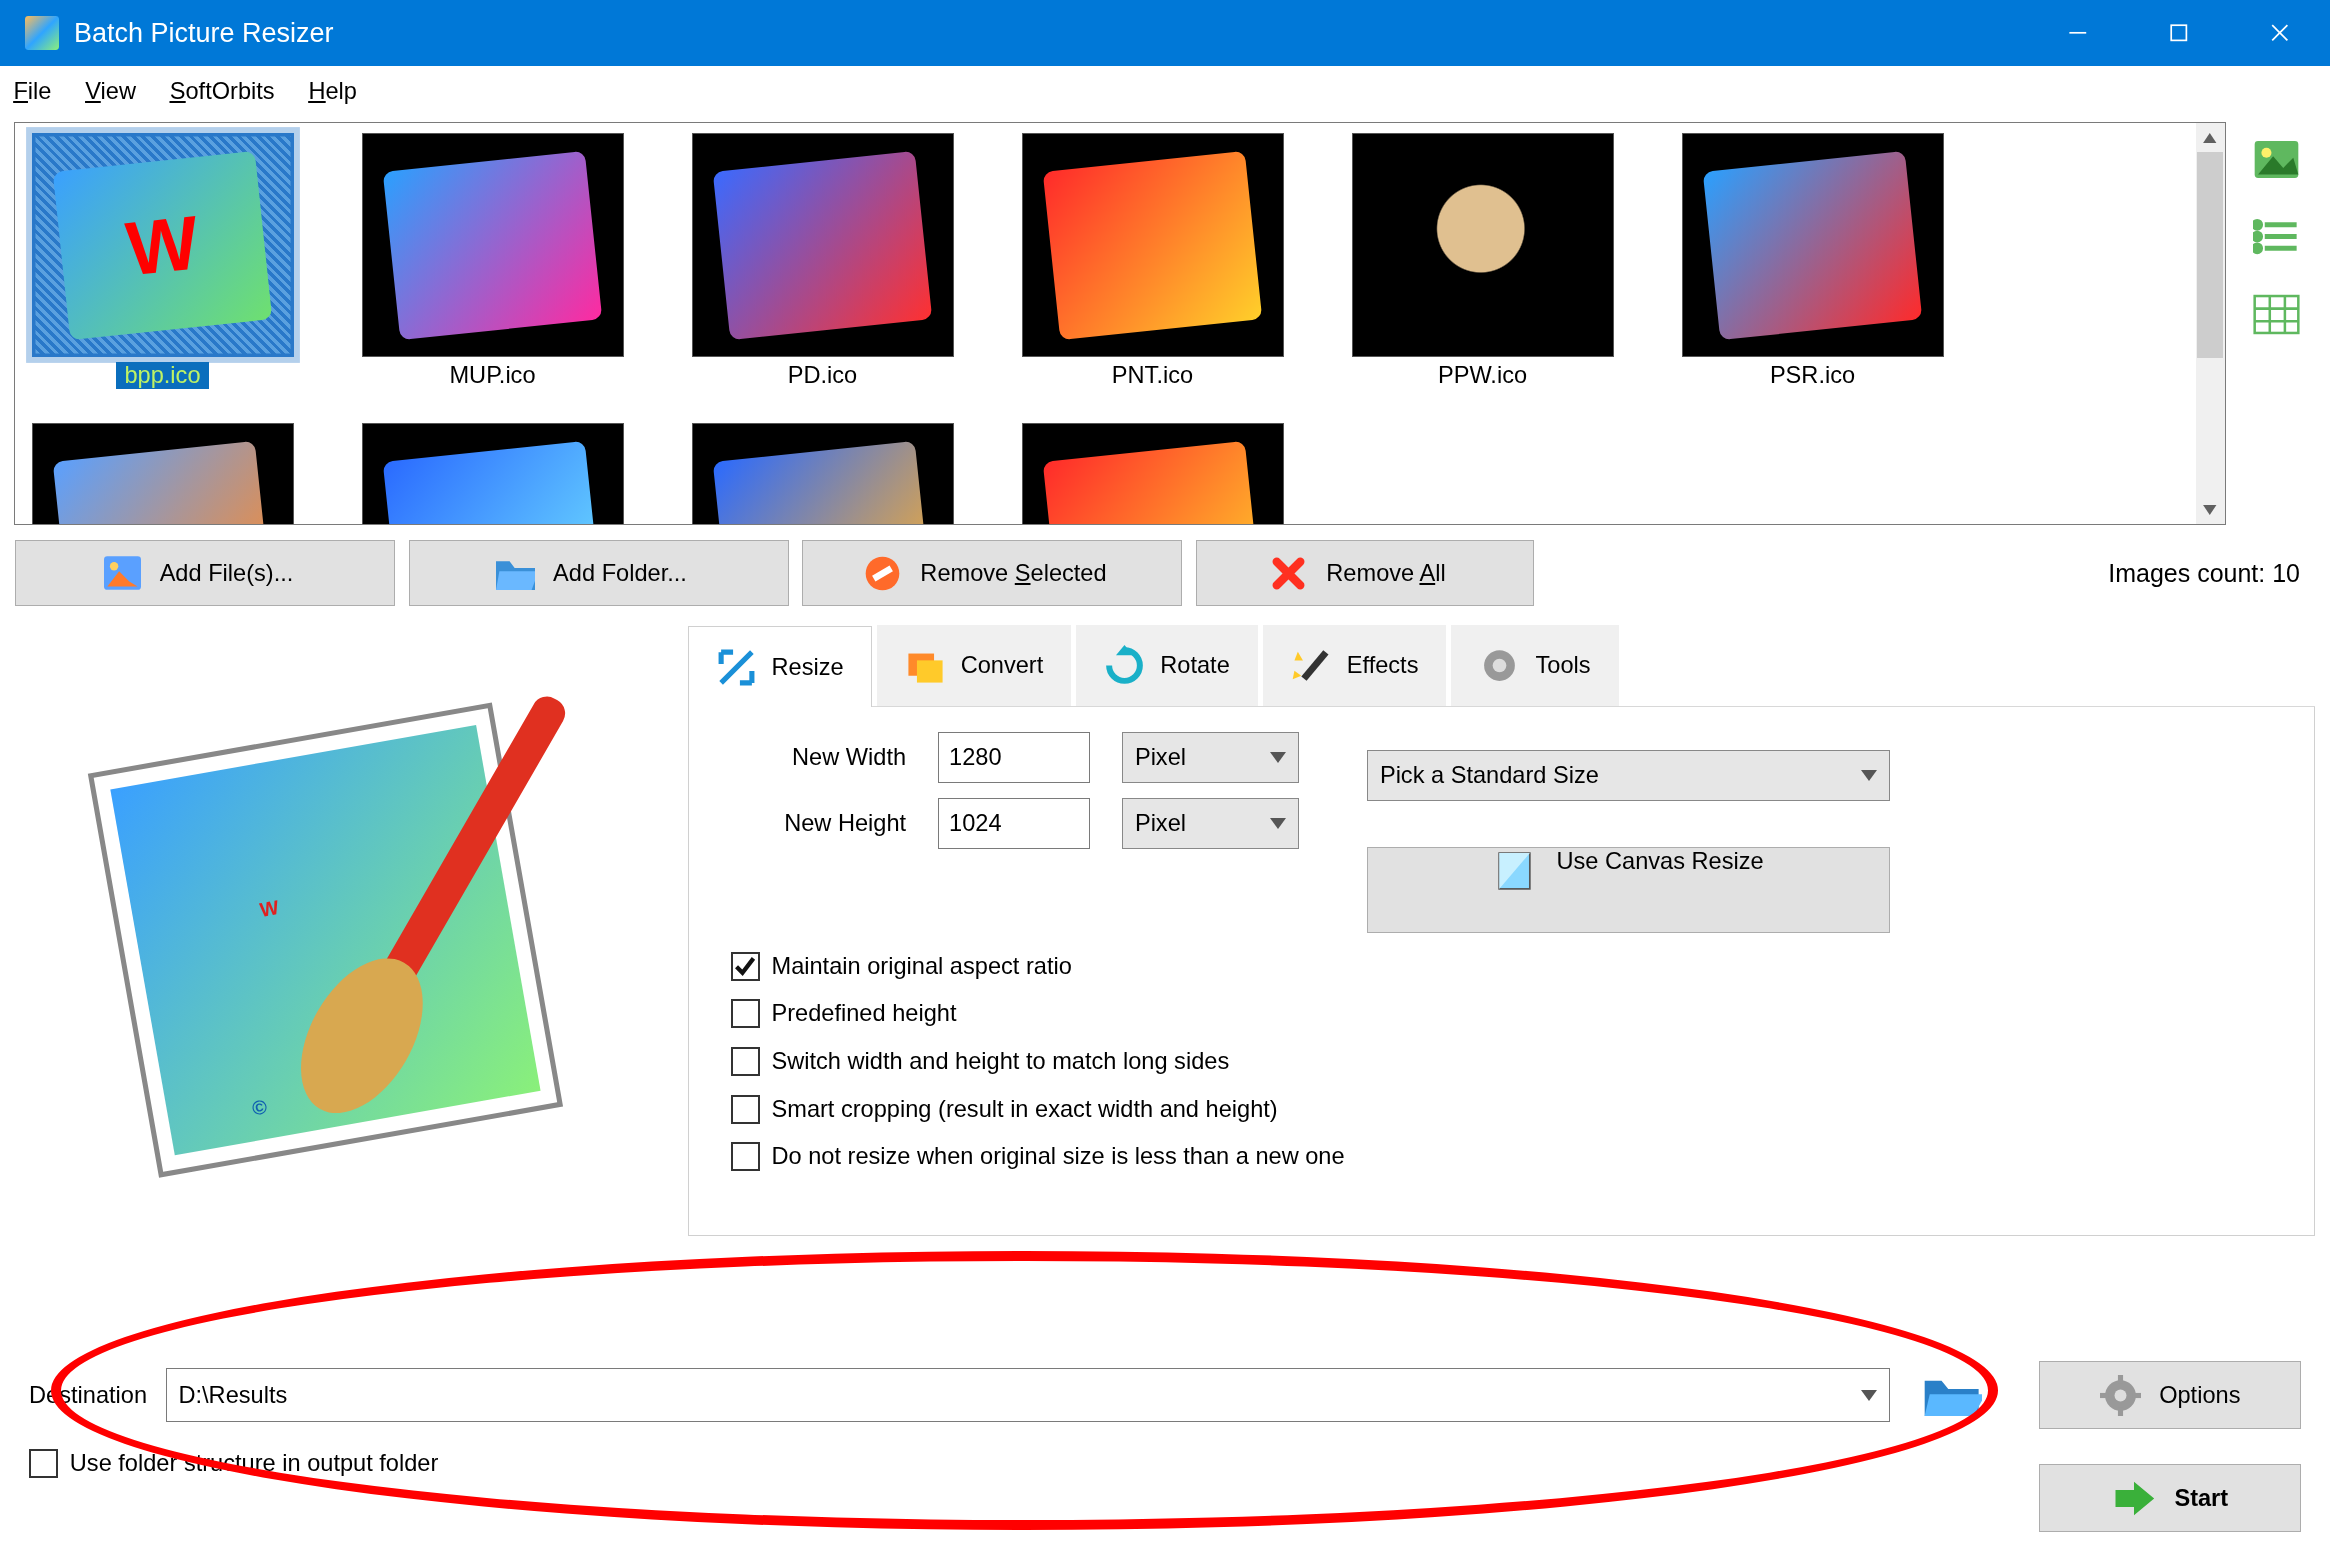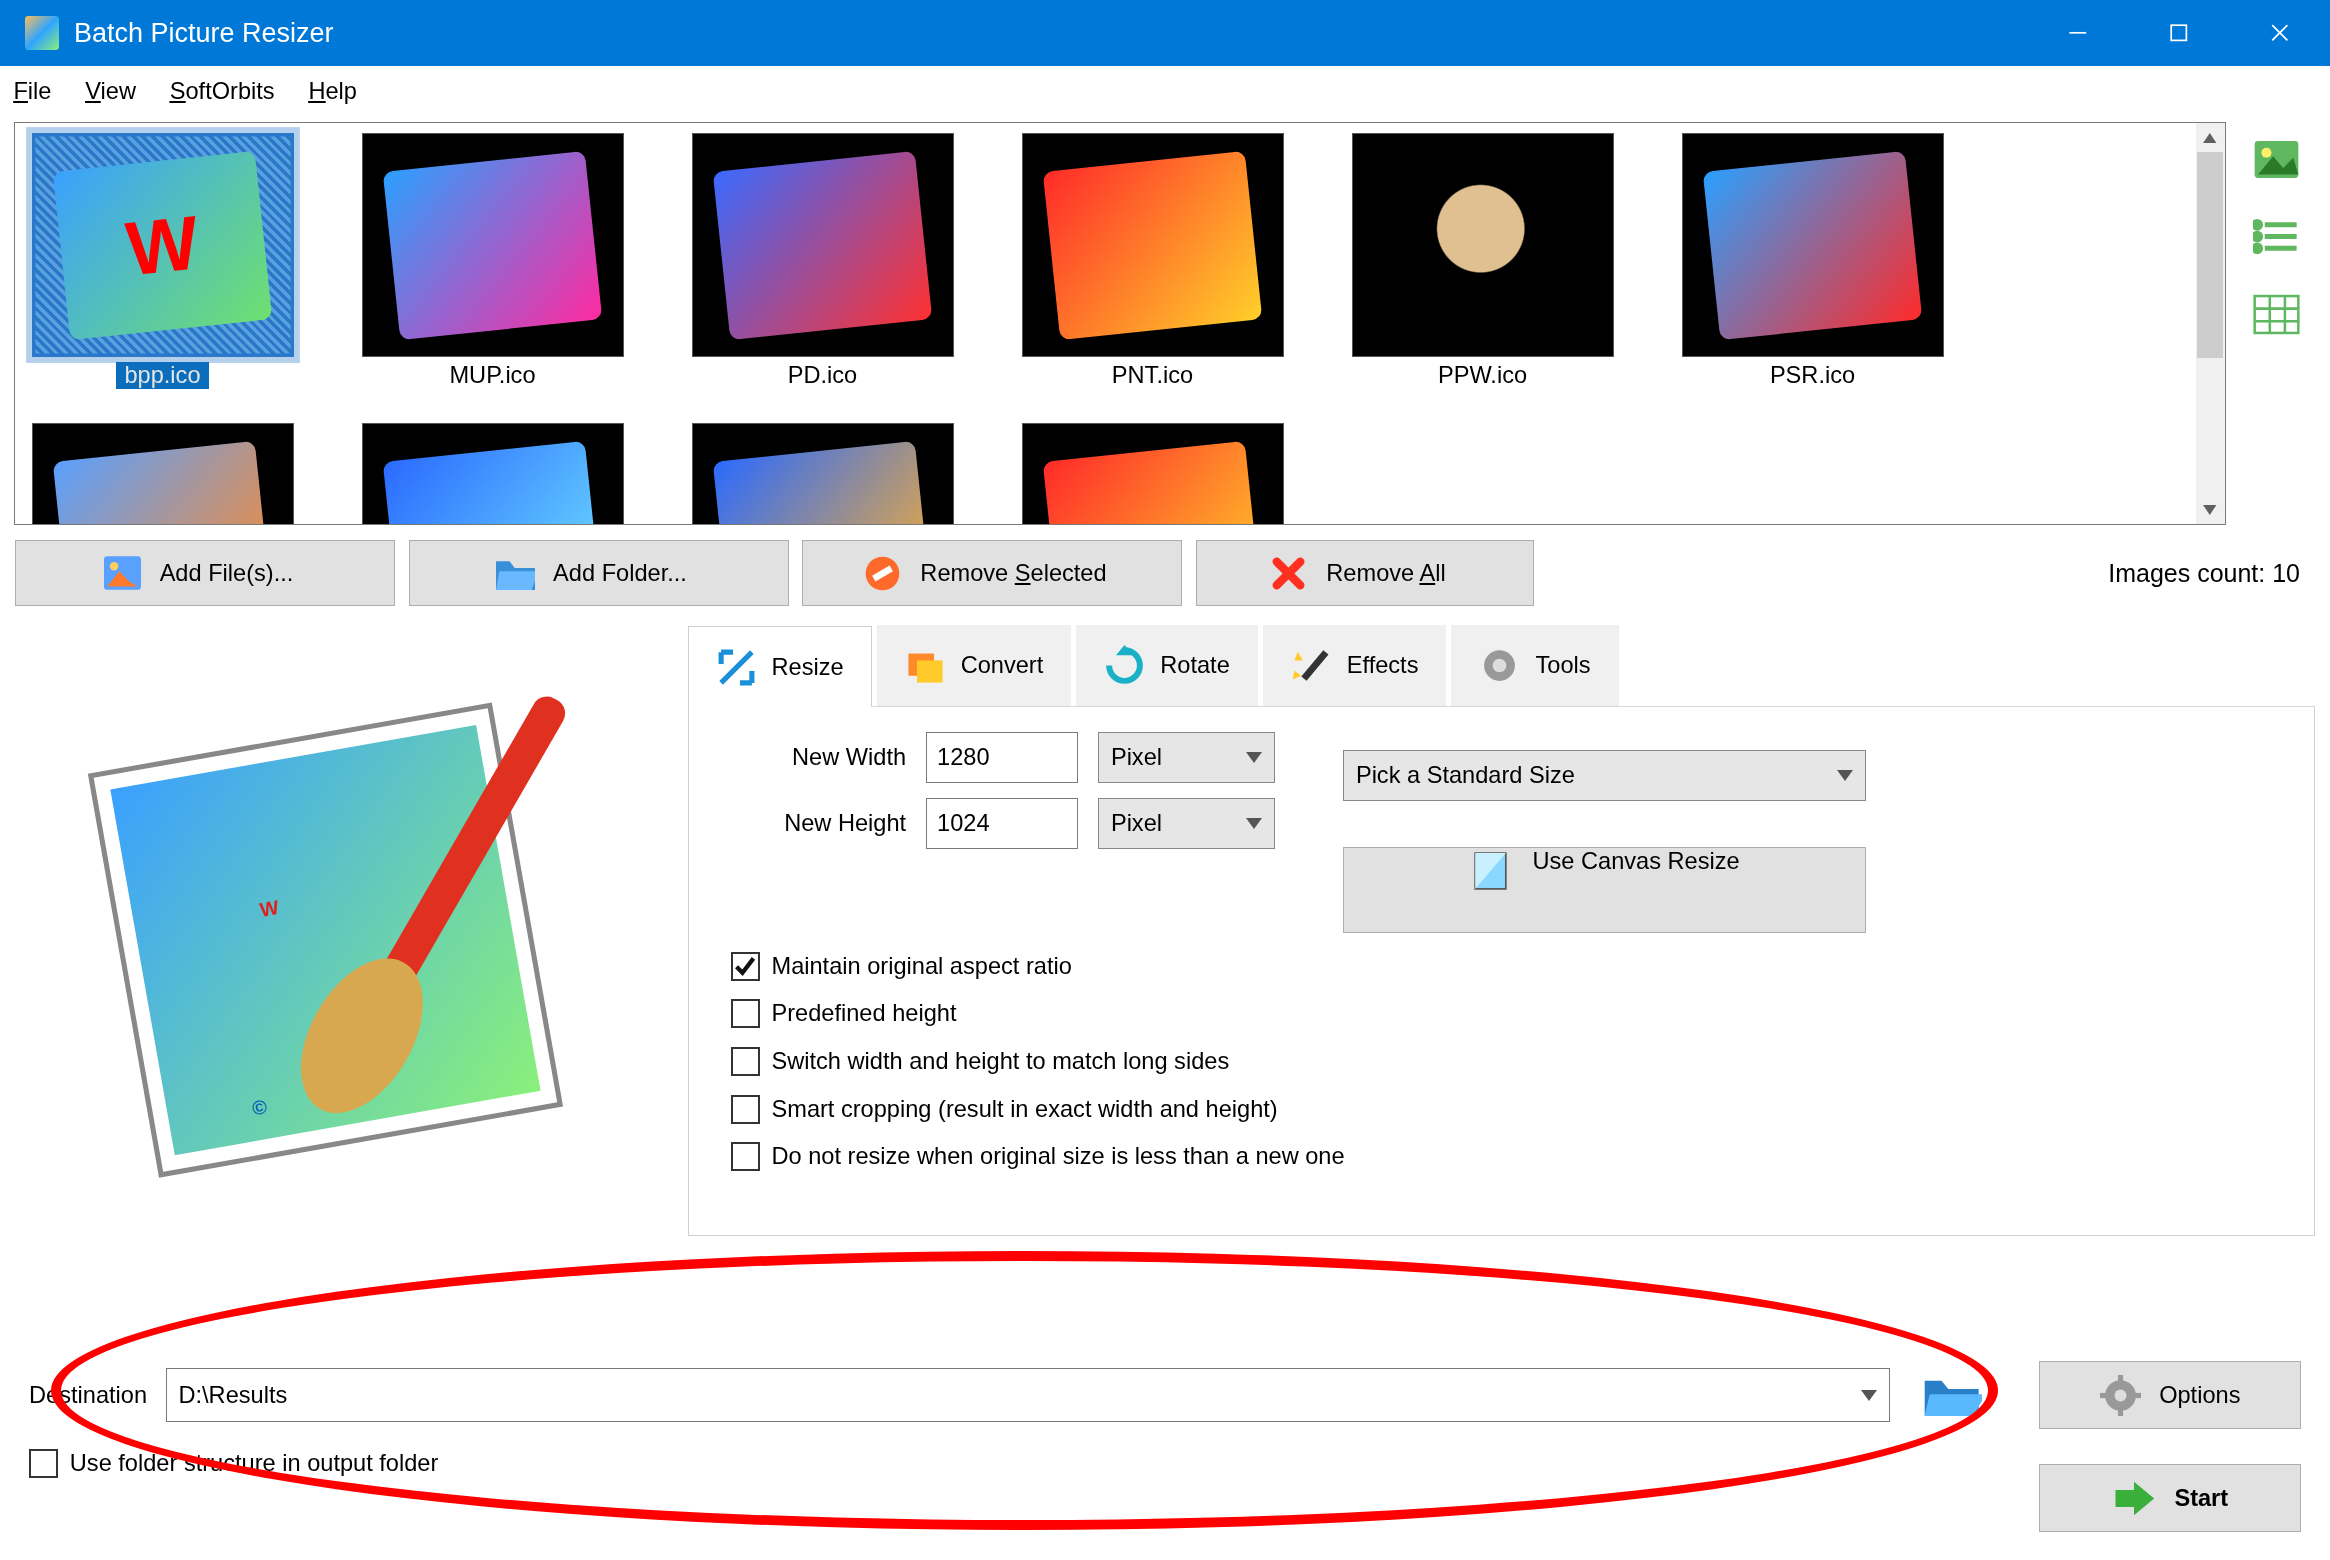--- a/index.html
+++ b/index.html
@@ -30,21 +30,21 @@
   .menu-item span.u{text-decoration:underline;}
 
   
   .gallery-wrap{display:flex;margin:5px 13.5px 0 13.5px;gap:10px;}
   .gallery{flex:1;height:403px;border:1.7px solid #7a7a7a;background:#fff;position:relative;overflow:hidden;}
   .gallery-inner{position:absolute;left:0;right:29px;top:0;bottom:0;display:flex;flex-wrap:wrap;gap:34px 68px;padding:10px 17px;}
   .thumb{width:262px;text-align:center;}
   .thumb .img{width:262px;height:224px;background:#000;display:flex;align-items:center;justify-content:center;border:1.7px solid #555;margin-bottom:5px;}
   .thumb.sel .img{box-shadow:0 0 0 2.5px #2978c9 inset,0 0 0 5.9px rgba(41,120,201,0.35);border-color:#2978c9;background:repeating-linear-gradient(45deg,#2978c9 0 3.4px,#5aa0df 3.4px 6.8px);}
   .thumb .name{display:inline-block;padding:0 8.4px;}
-  .thumb.sel .name{background:var(--sel-blue);color:#e5e5e5;}
+  .thumb.sel .name{background:var(--sel-blue);color:#bef264;}
   .thumb .img .inner{width:203px;height:169px;border-radius:10px;transform:rotate(-6deg);}
 
   .scrollbar{position:absolute;right:0;top:0;bottom:0;width:29px;background:#f0f0f0;}
   .scrollbar .btn{height:29px;background:#f0f0f0;display:flex;align-items:center;justify-content:center;}
   .scrollbar .btn svg{fill:#606060;}
   .scrollbar .track{position:absolute;top:29px;bottom:29px;left:0;right:0;}
   .scrollbar .thumb-bar{position:absolute;left:1.7px;right:1.7px;top:0;height:60%;background:#cdcdcd;}
 
   
   .viewstrip{width:81px;display:flex;flex-direction:column;gap:23.6px;align-items:center;padding-top:10px;}
@@ -62,21 +62,21 @@
   .preview{width:659px;height:591px;border:1.7px solid #bbb;border-top:none;border-left:none;border-right:none;border-bottom:none;display:flex;align-items:center;justify-content:center;}
   .preview .pv{width:574px;height:574px;position:relative;}
 
   .tabs-area{flex:1;}
   .tabstrip{display:flex;border-bottom:1.7px solid #d8d8d8;}
   .tab{height:81px;padding:0 27px;display:flex;align-items:center;gap:15px;border:1.7px solid transparent;border-bottom:none;background:#f0f0f0;margin-right:5px;}
   .tab.active{background:#fff;border-color:#d0d0d0;position:relative;top:1.7px;}
   .tab .ic{width:41px;height:41px;}
   .tab-body{padding:25px 23.6px;border:1.7px solid #d0d0d0;border-top:none;background:#fff;height:529px;overflow:hidden;}
 
-  .row{display:flex;align-items:center;gap:20px;margin-bottom:15px;}
+  .row{display:flex;align-items:center;gap:32px;margin-bottom:15px;}
   .row label.lbl{width:194px;text-align:right;}
   .txt{width:152px;height:51px;border:1.7px solid #7a7a7a;padding:16px 10px;}
   .combo{height:51px;border:1.7px solid #888;background:#e6e6e6;display:flex;align-items:center;justify-content:space-between;padding:0 11.8px;gap:34px;}
   .cb-row{display:flex;align-items:center;gap:11.8px;margin:18.6px 0 0 18.6px;}
   .cb{width:29px;height:29px;border:2.5px solid #333;display:flex;align-items:center;justify-content:center;}
   .cb.checked svg{stroke:#111;stroke-width:5;fill:none;}
 
   .std-size{width:523px;}
   .canvas-btn{width:523px;height:86px;border:0.8px solid var(--btn-border);background:var(--btn-bg);display:flex;align-items:flex-start;justify-content:center;gap:22px;}
 

